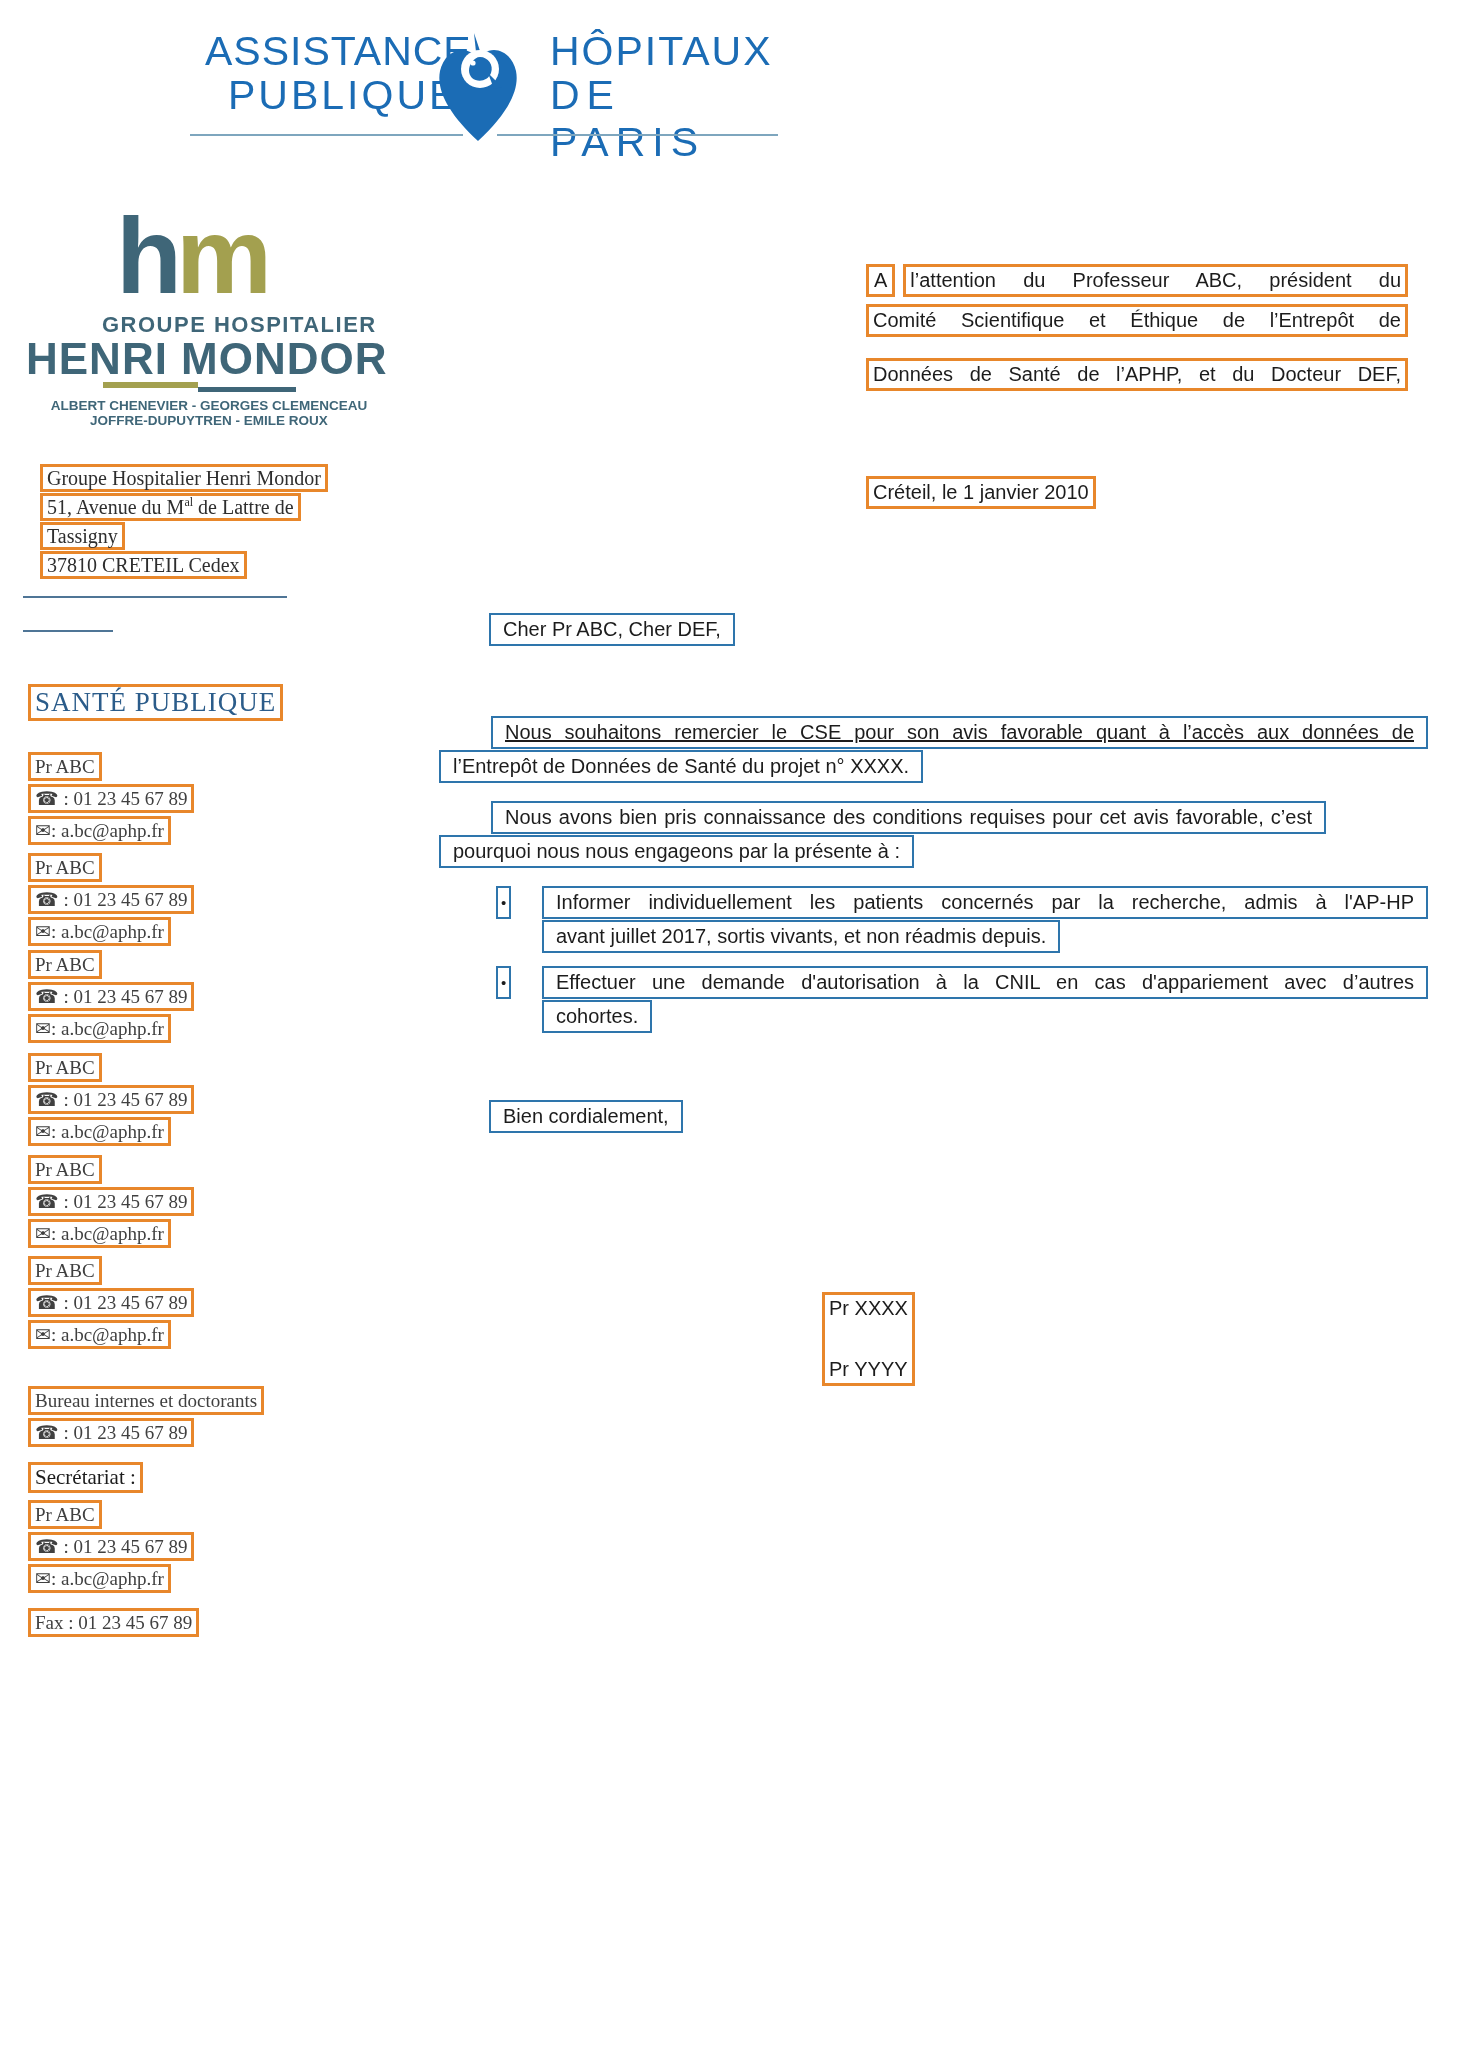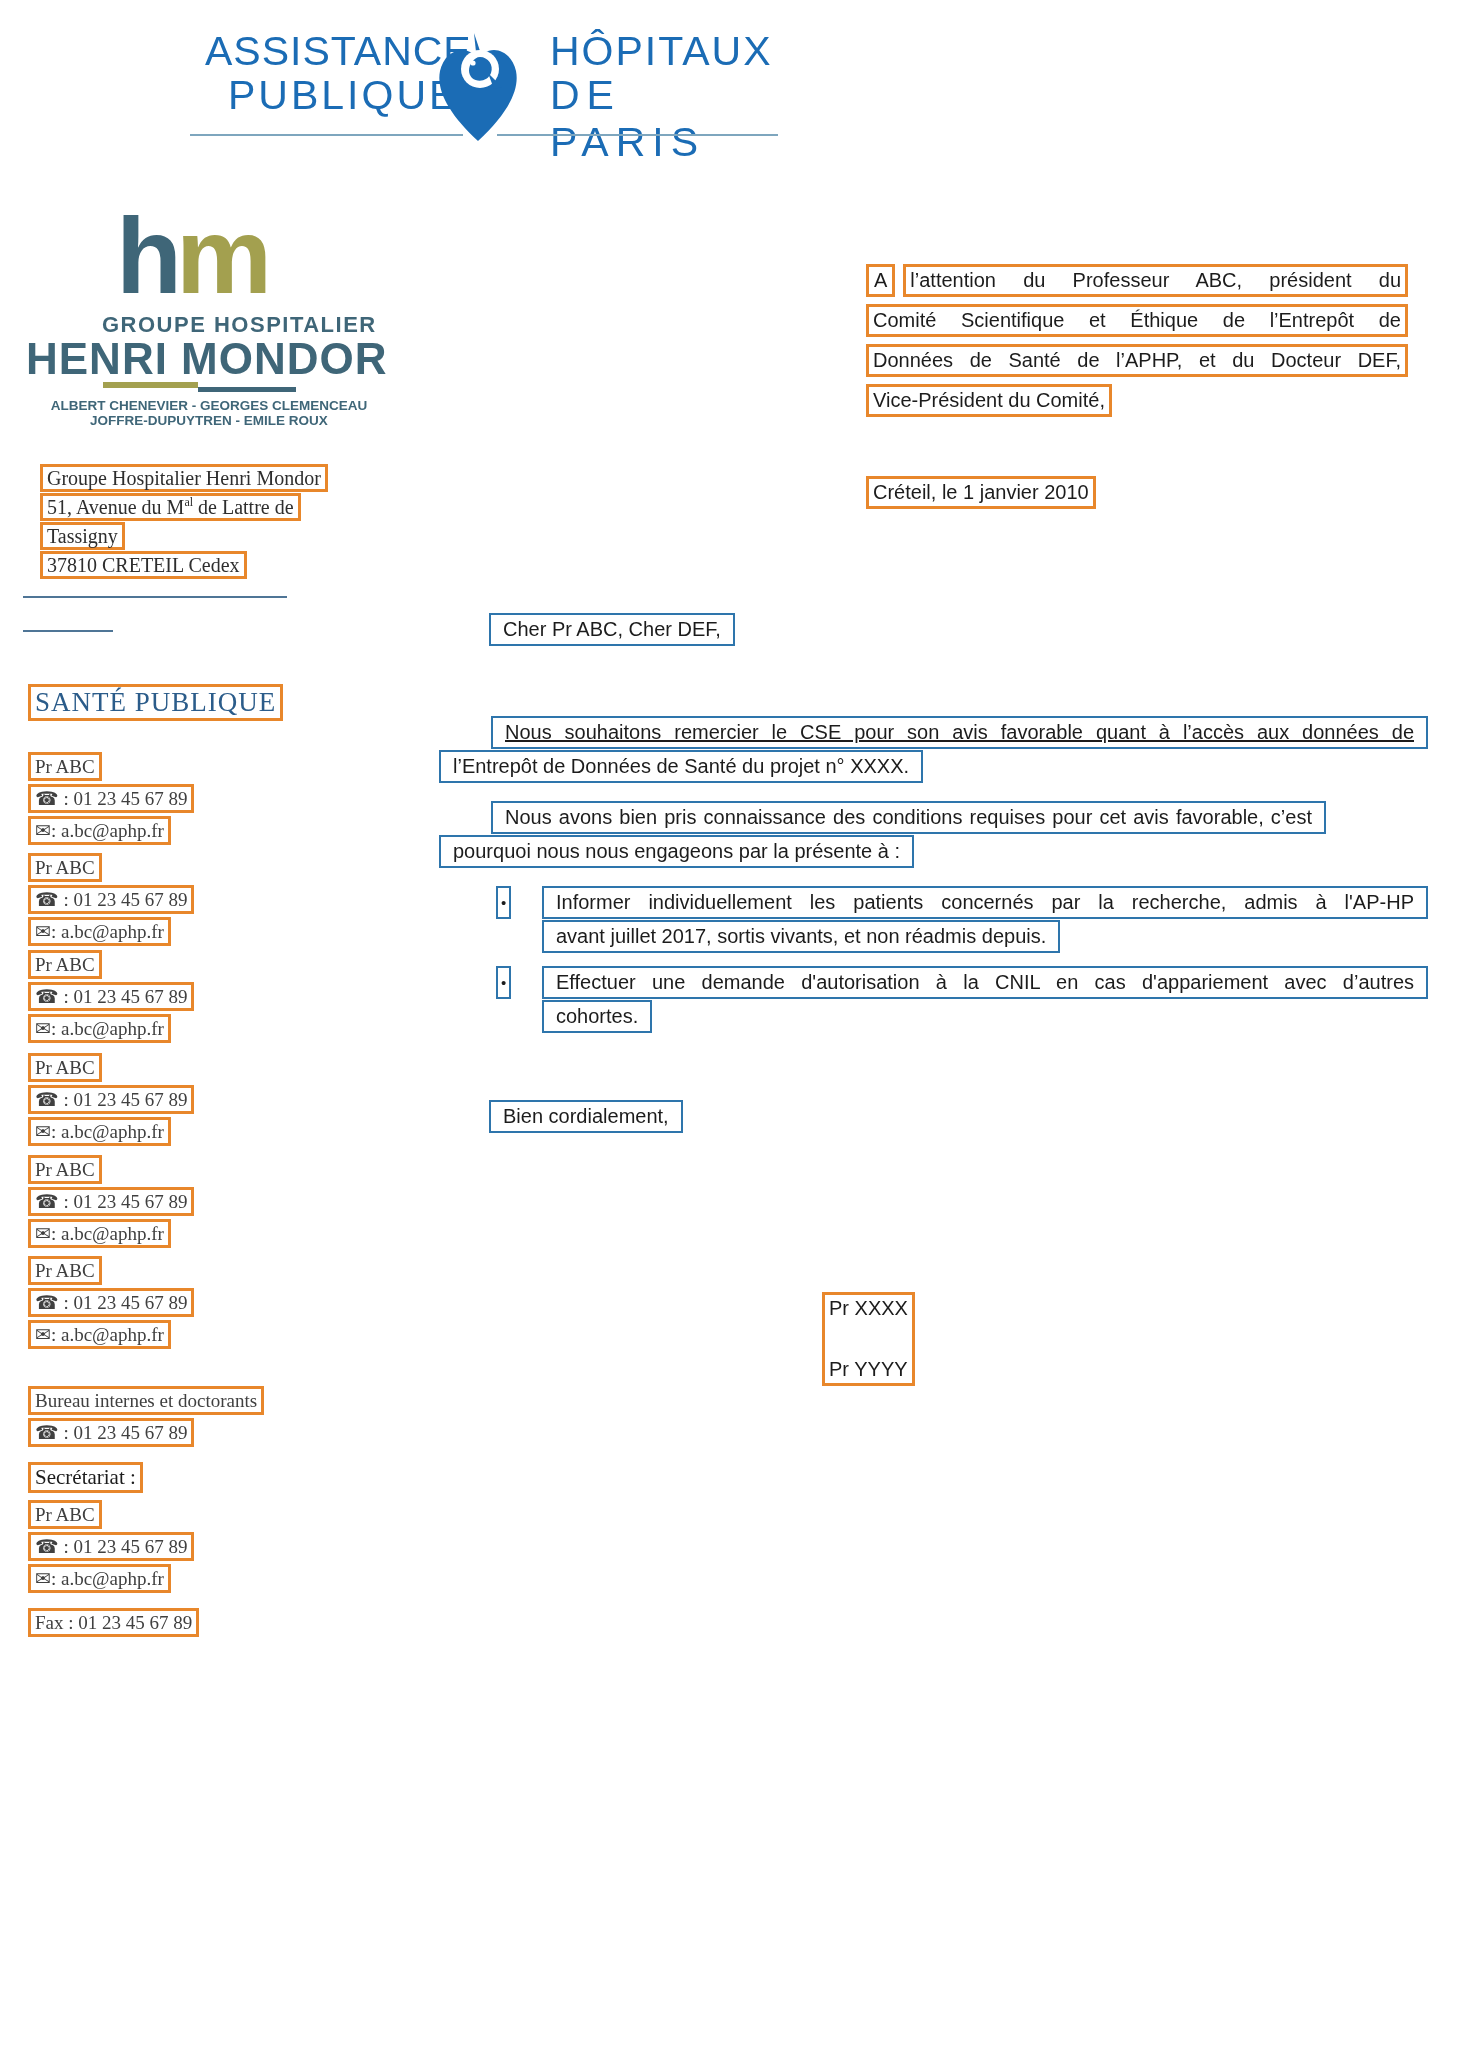--- a/index.html
+++ b/index.html
@@ -135,27 +135,26 @@
 
 <div class="abs" style="left:28px;top:1608px;">
   <span class="obox serif side-line">Fax : 01 23 45 67 89</span>
 </div>
 
 <div class="abs" style="left:866px;top:264px;width:542px;">
   <div style="display:flex;gap:8px;margin-bottom:7px;">
     <span class="obox body-line" style="padding:0 5px;">A</span>
     <span class="obox body-line just" style="flex:1;">l’attention du Professeur ABC, président du</span>
   </div>
-  <div style="margin-bottom:7px;">
+  <div style="margin-bottom:21px;">
       <span class="obox body-line just" style="width:100%;">Comité Scientifique et Éthique de l’Entrepôt de</span>
     </div>
   <div style="margin-bottom:7px;">
       <span class="obox body-line just" style="width:100%;">Données de Santé de l’APHP, et du Docteur DEF,</span>
     </div>
-  <div><span class="obox body-line">Vice-Président du Comité,</span></div>
 </div>
 
 <div class="abs" style="left:866px;top:476px;">
   <span class="obox body-line">Créteil, le 1 janvier 2010</span>
 </div>
 
 <div class="abs" style="left:489px;top:613px;">
   <span class="bbox body-line">Cher Pr ABC, Cher DEF,</span>
 </div>
 

